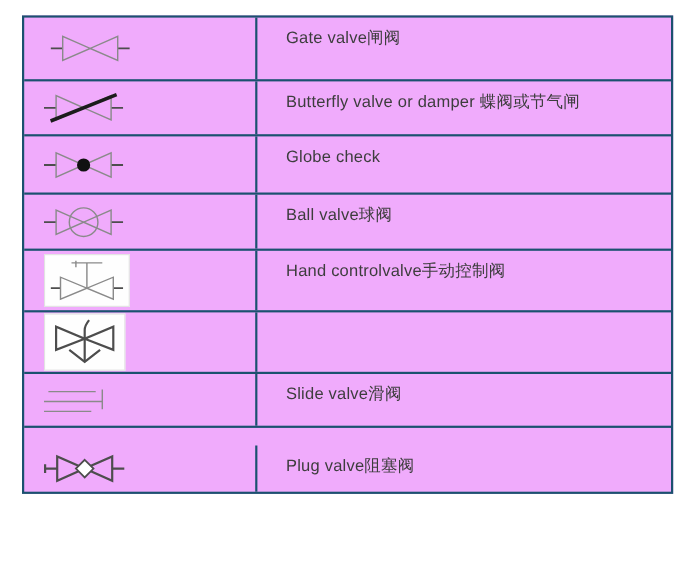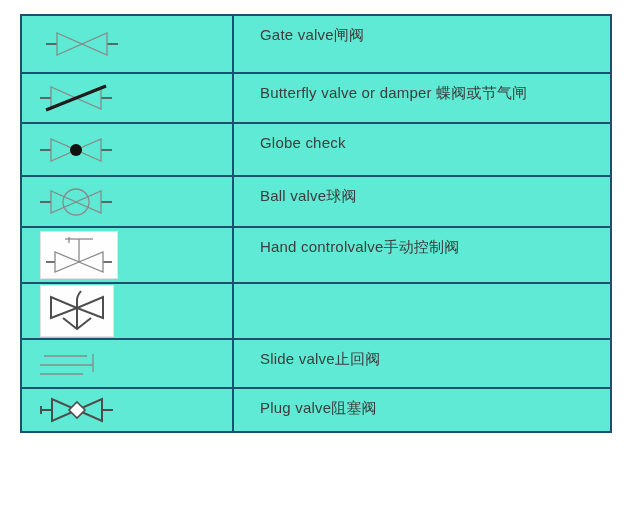--- a/index.html
+++ b/index.html
@@ -2,24 +2,24 @@
 <html><head>
 <meta charset="utf-8">
 <style>
   html,body{margin:0;padding:0;background:#ffffff;}
   body{
     width:631px;height:526px;position:relative;overflow:hidden;
     font-family:"Liberation Sans","DejaVu Sans",sans-serif;
   }
   .valve-table{
     position:absolute;left:20px;top:14px;width:592px;
-    border:2px solid #1b516f;box-sizing:border-box;background:#5eead4;
+    border:2px solid #1b516f;box-sizing:border-box;background:#f0abfc;
   }
   .vrow{display:flex;border-bottom:2px solid #1b516f;box-sizing:border-box;}
-  .vrow:last-child{border-bottom:none;}
+  .vrow:last-child{border-bottom:none;margin-top:16px;}
   .sym-cell{
     width:212px;flex:0 0 212px;border-right:2px solid #1b516f;
     box-sizing:border-box;display:flex;align-items:center;padding-left:18px;
   }
   .sym-cell.pad-lg{padding-left:24px;}
   .lbl-cell{flex:1;padding:6px 10px 0 26px;box-sizing:border-box;}
   .lbl{font-size:15px;line-height:26px;color:#3d3d3d;letter-spacing:.2px;white-space:nowrap;}
   .h58{height:58px}.h50{height:50px}.h53{height:53px}.h45{height:51px}.h41{height:41px}
   .h56{height:56px}.h55{height:55px}.h49{height:49px}.h42{height:42px}
   .img-frame{border:1px solid #e2e2e2;background:#fefefe;padding:3px 5px;display:inline-block;line-height:0;}
@@ -130,21 +130,21 @@
   <div class="vrow h49">
     <div class="sym-cell">
       <svg width="56" height="24" viewBox="0 0 56 24">
         <line class="thin" x1="4" y1="4" x2="47" y2="4" stroke-width="1.6"></line>
         <line class="thin" x1="0" y1="13" x2="53" y2="13" stroke-width="1.6"></line>
         <line class="thin" x1="53" y1="2" x2="53" y2="20" stroke-width="1.6"></line>
         <line class="thin" x1="0" y1="22" x2="43" y2="22" stroke-width="1.6"></line>
       </svg>
     </div>
     <div class="lbl-cell">
-      <div class="lbl">Slide valve止回阀</div>
+      <div class="lbl">Slide valve滑阀</div>
     </div>
   </div>
 
   <div class="vrow h42">
     <div class="sym-cell">
       <svg width="74" height="28" viewBox="0 0 74 28">
         <line class="dark" x1="1" y1="10" x2="1" y2="18" stroke-width="1.6"></line>
         <line class="dark" x1="1" y1="14" x2="12" y2="14" stroke-width="1.6"></line>
         <path class="dark" d="M12,3 L12,25 L37,14 Z" stroke-width="1.8"></path>
         <path class="dark" d="M62,3 L62,25 L37,14 Z" stroke-width="1.8"></path>

